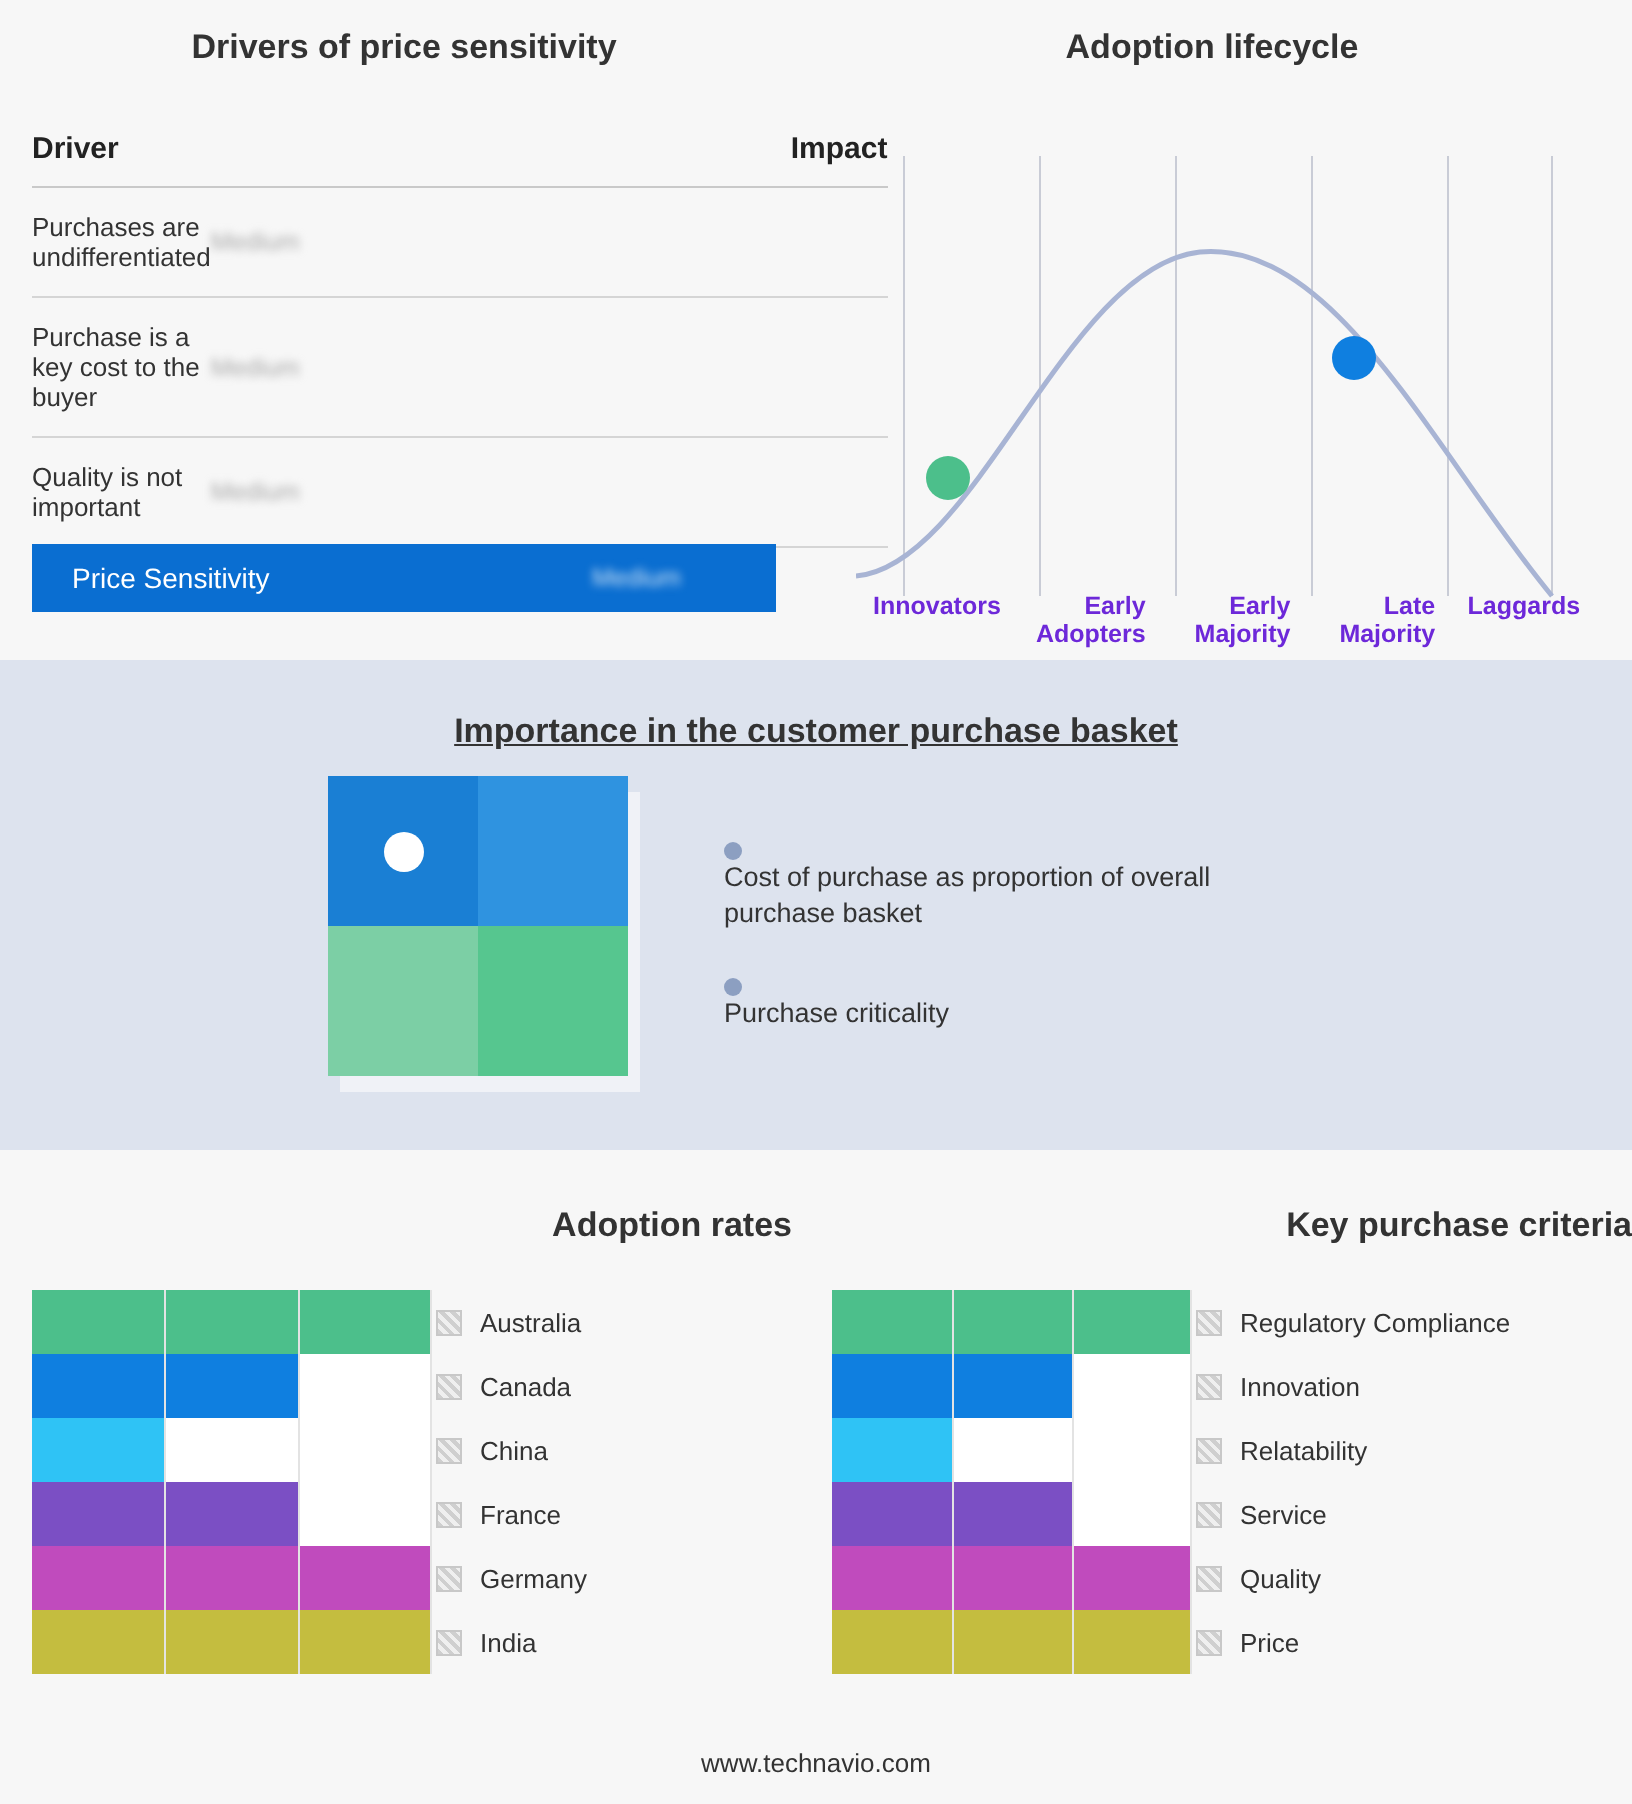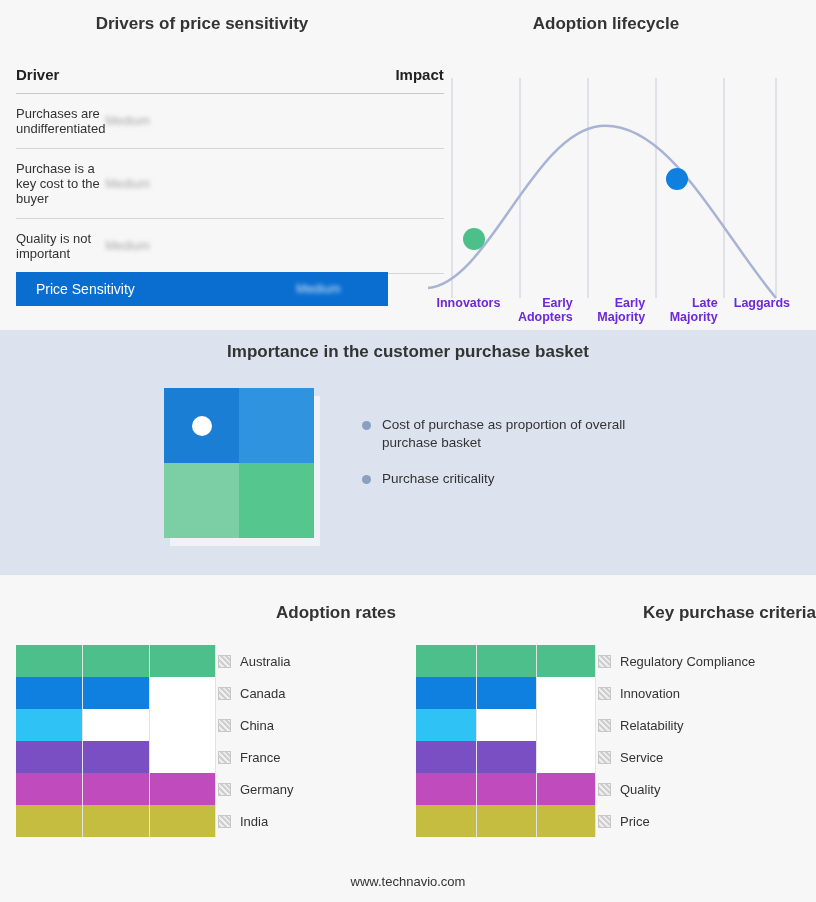--- a/index.html
+++ b/index.html
@@ -116,21 +116,22 @@
   }
 
   
   .band-mid {
     position: absolute;
     left: 0; top: 330px;
     width: 816px; height: 245px;
     background: #dde3ee;
   }
   .band-mid .panel-title {
-    margin-top: 12px;
+    margin-top: 26px;
+    text-decoration: underline;
   }
   .basket-wrap {
     position: absolute;
     left: 0; top: 58px;
     width: 816px;
     display: flex;
     justify-content: center;
   }
   .quad-shadow {
     position: relative;
@@ -159,20 +160,21 @@
     padding-top: 28px;
     width: 290px;
   }
   .legend-row {
     display: flex;
     align-items: flex-start;
     margin-bottom: 18px;
     font-size: 13.5px;
     color: #333;
     line-height: 18px;
+    flex-direction: column;
   }
   .legend-bullet {
     width: 9px; height: 9px;
     border-radius: 50%;
     background: #8c9fc1;
     margin: 5px 11px 0 0;
     flex: 0 0 auto;
   }
 
   

